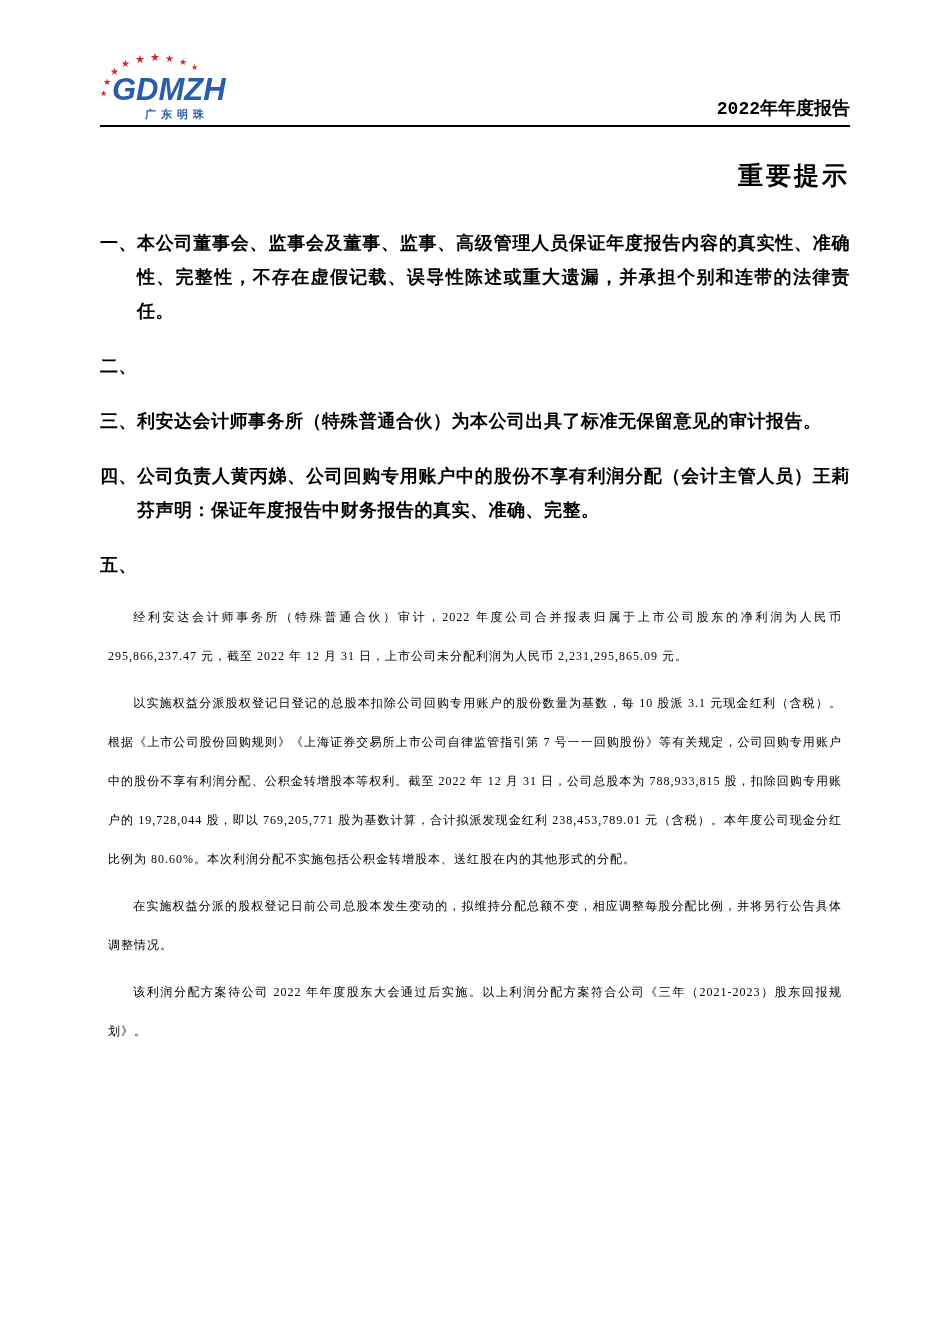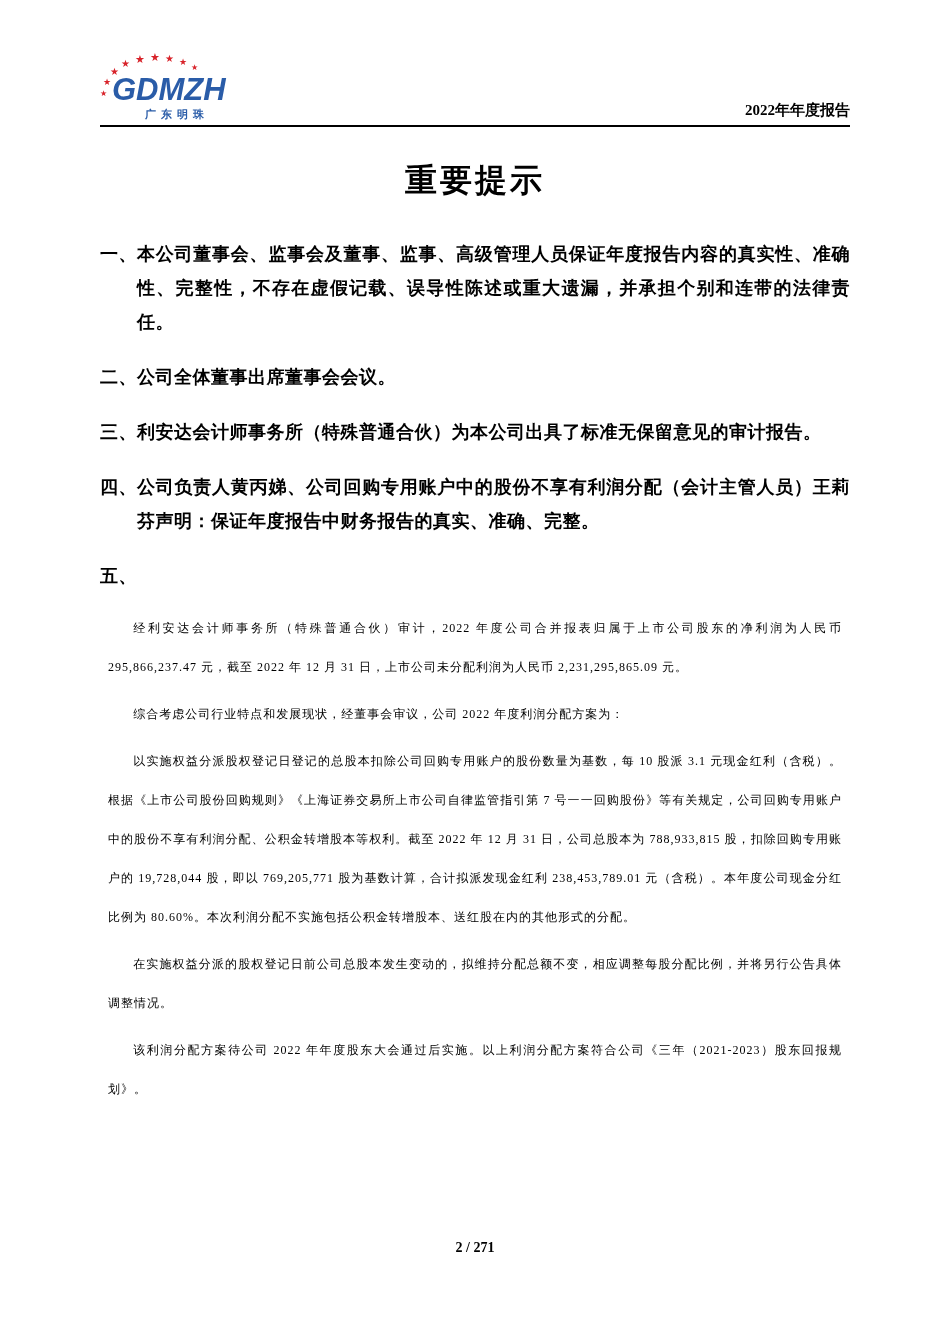--- a/index.html
+++ b/index.html
@@ -33,26 +33,26 @@
     font-family: "Liberation Sans", sans-serif;
     font-style: italic; font-weight: bold;
     font-size: 31px; color: #2a5ca8; letter-spacing: 0px;
   }
   .logo-sub {
     position: absolute; left: 20px; top: 55px;
     font-family: "Liberation Sans", sans-serif;
     font-size: 11px; font-weight: bold;
     color: #2a5ca8; letter-spacing: 5px; white-space: nowrap; margin-left: 25px;
   }
-  .report-label { font-size: 15px; font-weight: bold; padding-bottom: 2px; }
+  .report-label { font-size: 18px; font-weight: bold; padding-bottom: 2px; font-family: Liberation Mono, monospace; }
 
   
   .doc-title {
     margin: 32px 0 0 0;
-    text-align: center; font-size: 32px; font-weight: bold; letter-spacing: 3px; font-family: Liberation Mono, monospace;
+    text-align: right; font-size: 25px; font-weight: bold; letter-spacing: 3px; font-family: Liberation Mono, monospace;
   }
 
   
   .items { margin-top: 34px; }
   .item {
     display: flex; font-weight: bold;
     font-size: 18px; line-height: 34px; letter-spacing: 0.5px;
     text-align: justify; margin-bottom: 21px;
   }
   .item .marker { flex: 0 0 auto; white-space: pre; }
@@ -97,38 +97,35 @@
 
   <h1 class="doc-title">重要提示</h1>
 
   <div class="items">
     <div class="item">
       <span class="marker">一、</span>
       <span class="item-text">本公司董事会、监事会及董事、监事、高级管理人员保证年度报告内容的真实性、准确性、完整性，不存在虚假记载、误导性陈述或重大遗漏，并承担个别和连带的法律责任。</span>
     </div>
     <div class="item">
       <span class="marker">二、</span>
-      <span class="item-text">公司全体董事出席董事会会议。</span>
     </div>
     <div class="item">
       <span class="marker">三、</span>
       <span class="item-text">利安达会计师事务所（特殊普通合伙）为本公司出具了标准无保留意见的审计报告。</span>
     </div>
     <div class="item">
       <span class="marker">四、</span>
       <span class="item-text">公司负责人黄丙娣、公司回购专用账户中的股份不享有利润分配（会计主管人员）王莉芬声明：保证年度报告中财务报告的真实、准确、完整。</span>
     </div>
     <div class="item">
       <span class="marker">五、</span>
     </div>
   </div>
 
   <div class="paragraphs">
     <p class="body-para">经利安达会计师事务所（特殊普通合伙）审计，2022 年度公司合并报表归属于上市公司股东的净利润为人民币 295,866,237.47 元，截至 2022 年 12 月 31 日，上市公司未分配利润为人民币 2,231,295,865.09 元。</p>
-    <p class="body-para">综合考虑公司行业特点和发展现状，经董事会审议，公司 2022 年度利润分配方案为：</p>
     <p class="body-para">以实施权益分派股权登记日登记的总股本扣除公司回购专用账户的股份数量为基数，每 10 股派 3.1 元现金红利（含税）。根据《上市公司股份回购规则》《上海证券交易所上市公司自律监管指引第 7 号一一回购股份》等有关规定，公司回购专用账户中的股份不享有利润分配、公积金转增股本等权利。截至 2022 年 12 月 31 日，公司总股本为 788,933,815 股，扣除回购专用账户的 19,728,044 股，即以 769,205,771 股为基数计算，合计拟派发现金红利 238,453,789.01 元（含税）。本年度公司现金分红比例为 80.60%。本次利润分配不实施包括公积金转增股本、送红股在内的其他形式的分配。</p>
     <p class="body-para">在实施权益分派的股权登记日前公司总股本发生变动的，拟维持分配总额不变，相应调整每股分配比例，并将另行公告具体调整情况。</p>
     <p class="body-para">该利润分配方案待公司 2022 年年度股东大会通过后实施。以上利润分配方案符合公司《三年（2021-2023）股东回报规划》。</p>
   </div>
 
-  <div class="footer">2 / 271</div>
 
 </div>
 
 </body></html>

